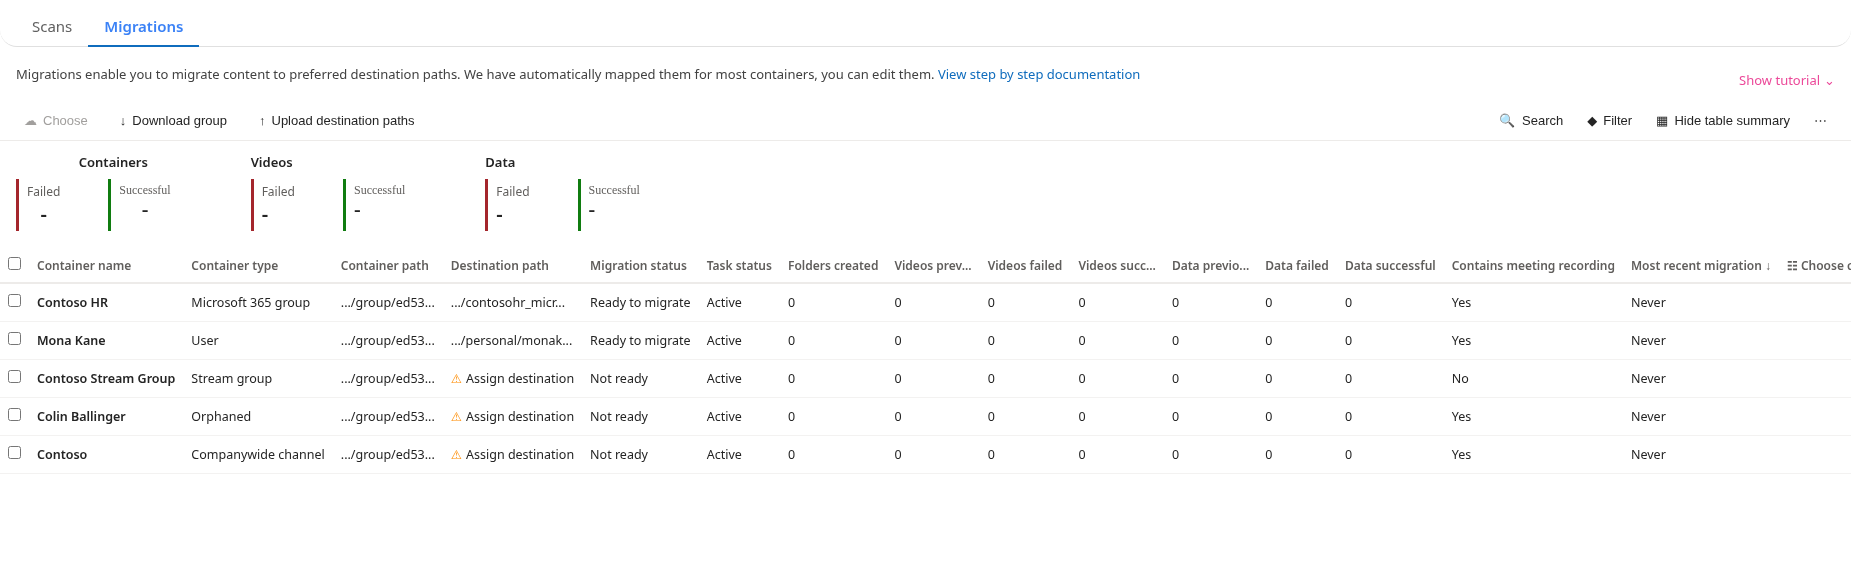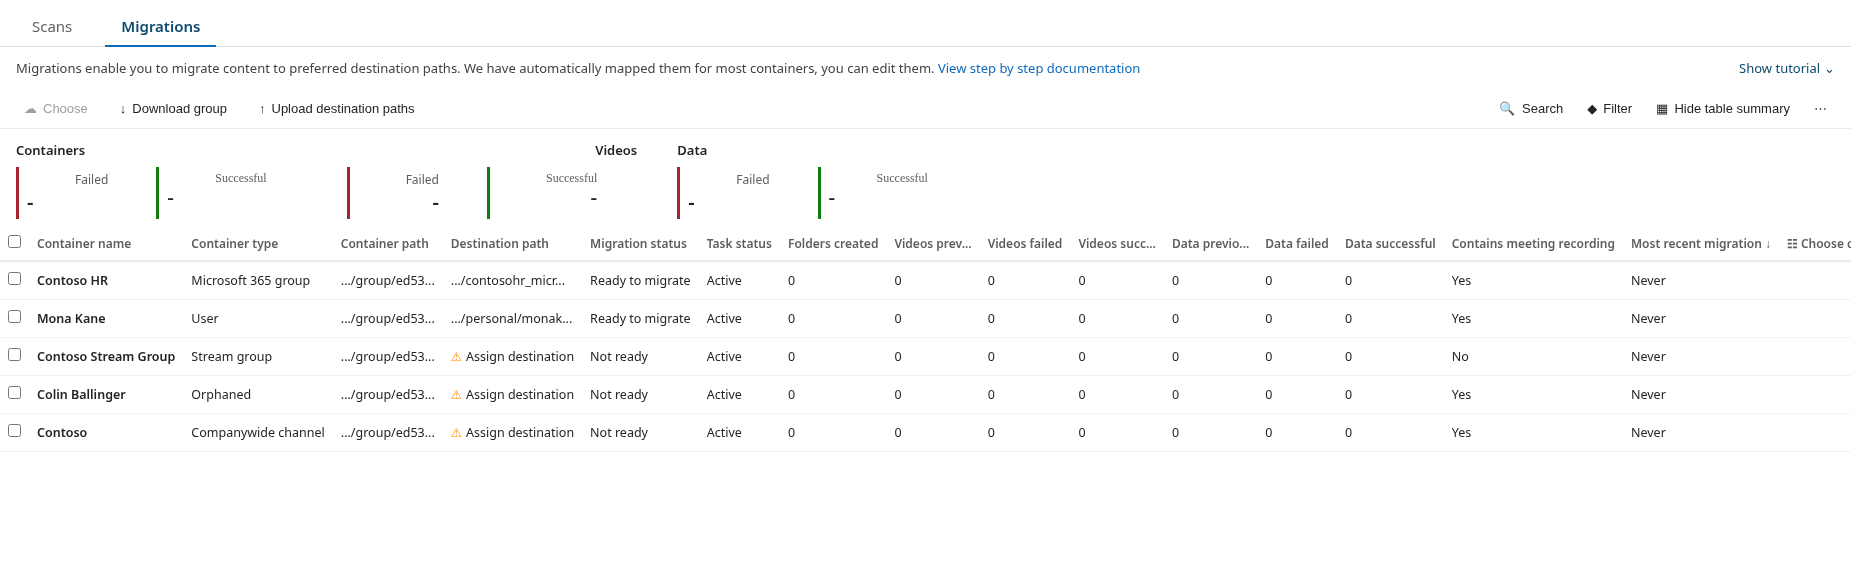--- a/index.html
+++ b/index.html
@@ -1,41 +1,41 @@
 <!DOCTYPE html>
 <html><head>
   <meta charset="utf-8">
   <style>
     * { box-sizing: border-box; margin: 0; padding: 0; }
     body { font-family: 'Segoe UI', system-ui, sans-serif; font-size: 13px; color: #242424; background: #fff; }
 
-    .top-tabs { display: flex; align-items: flex-end; gap: 17px; padding: 8px 16px 0; border-bottom: 1px solid #e0e0e0; }
+    .top-tabs { display: flex; align-items: flex-end; gap: 0; padding: 8px 16px 0; border-bottom: 1px solid #e0e0e0; border-radius: 17px; }
     .tab { padding: 8px 16px 10px; cursor: pointer; font-size: 15px; color: #616161; position: relative; }
-    .tab.active { color: #0c4a6e; font-weight: 600; }
+    .tab.active { color: #3b82f6; font-weight: 600; }
     .tab.active::after { content: ''; position: absolute; bottom: -1px; left: 0; right: 0; height: 2px; background: #0f6cbd; }
 
     .info-bar { display: flex; align-items: center; justify-content: space-between; padding: 12px 16px; font-size: 13px; color: #424242; background: #fff; gap: 48px; }
     .info-bar-text { flex: 1; }
     .info-bar-link { color: #0f6cbd; text-decoration: none; cursor: pointer; }
-    .show-tutorial { color: #0c4a6e; font-size: 13px; display: flex; align-items: center; gap: 4px; cursor: pointer; white-space: nowrap; }
+    .show-tutorial { color: #ec4899; font-size: 13px; display: flex; align-items: center; gap: 4px; cursor: pointer; white-space: nowrap; margin-top: 12px; }
 
     .toolbar { display: flex; align-items: center; justify-content: space-between; padding: 8px 16px; border-bottom: 1px solid #edebe9; }
     .toolbar-left { display: flex; align-items: center; gap: 16px; }
     .toolbar-btn { display: flex; align-items: center; gap: 6px; cursor: pointer; color: #242424; font-size: 13px; padding: 4px 8px; border: none; background: none; }
     .toolbar-btn.disabled { color: #a19f9d; cursor: default; }
     .toolbar-right { display: flex; align-items: center; gap: 8px; }
 
     .summary-section { padding: 12px 16px 8px; }
     .summary-group-title { font-size: 13px; font-weight: 600; color: #242424; margin-bottom: 8px; }
     .summary-card { display: flex; flex-direction: column; padding: 4px 24px 4px 8px; border-left: 3px solid #a4262c; margin-right: 16px; }
     .summary-card.success { border-left-color: #107c10; font-family: Liberation Serif, serif; }
-    .summary-card-label { font-size: 12px; color: #605e5c; margin-left: 48px; }
+    .summary-card-label { font-size: 12px; color: #605e5c; }
     .summary-card-value { font-size: 20px; font-weight: 600; color: #242424; }
 
-    .table-container { overflow-x: auto; padding: 0; }
+    .table-container { overflow-x: auto; padding: 0; margin-top: 10px; }
     table { width: 100%; border-collapse: collapse; font-size: 12.5px; }
     thead tr { border-bottom: 2px solid #edebe9; }
     th { padding: 8px 8px; text-align: left; font-weight: 600; color: #605e5c; font-size: 12px; white-space: nowrap; vertical-align: middle; }
     td { padding: 10px 8px; border-bottom: 1px solid #f3f2f1; vertical-align: middle; white-space: nowrap; color: #242424; }
     .td-bold { font-weight: 600; }
     .warning-icon { color: #ff8c00; margin-right: 4px; }
     .col-checkbox { width: 28px; }
   </style>
 </head>
 <body>
@@ -86,35 +86,35 @@
     </button>
     <button class="toolbar-btn">
       <span>⋯</span>
     </button>
   </div>
 </div>
 
 <div class="summary-section">
   <div style="display:flex; gap:0; align-items:flex-start;">
 
-    <div style="margin-right: 40px;">
+    <div style="margin-right: 40px; text-align: center;">
       <div class="summary-group-title">Containers</div>
       <div style="display:flex; gap:8px;">
         <div class="summary-card">
           <span class="summary-card-label">Failed</span>
           <span class="summary-card-value">-</span>
         </div>
         <div class="summary-card success">
           <span class="summary-card-label">Successful</span>
           <span class="summary-card-value">-</span>
         </div>
       </div>
     </div>
 
-    <div style="margin-right: 40px; text-align: right;">
+    <div style="margin-right: 40px;">
       <div class="summary-group-title">Videos</div>
       <div style="display:flex; gap:8px;">
         <div class="summary-card">
           <span class="summary-card-label">Failed</span>
           <span class="summary-card-value">-</span>
         </div>
         <div class="summary-card success">
           <span class="summary-card-label">Successful</span>
           <span class="summary-card-value">-</span>
         </div>

